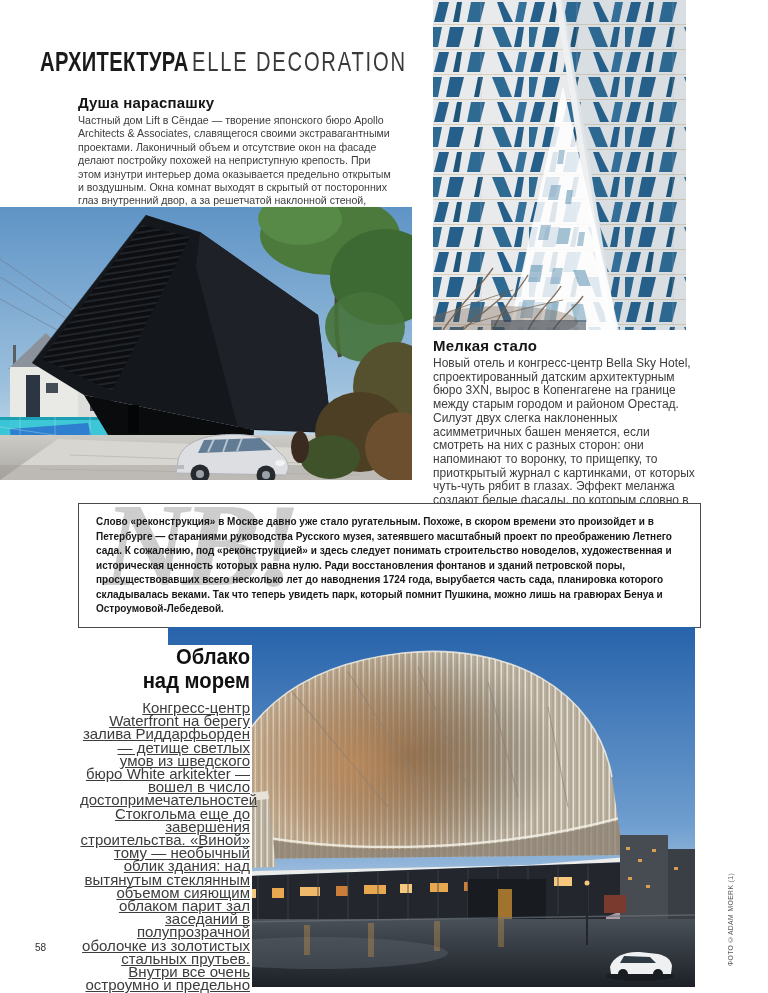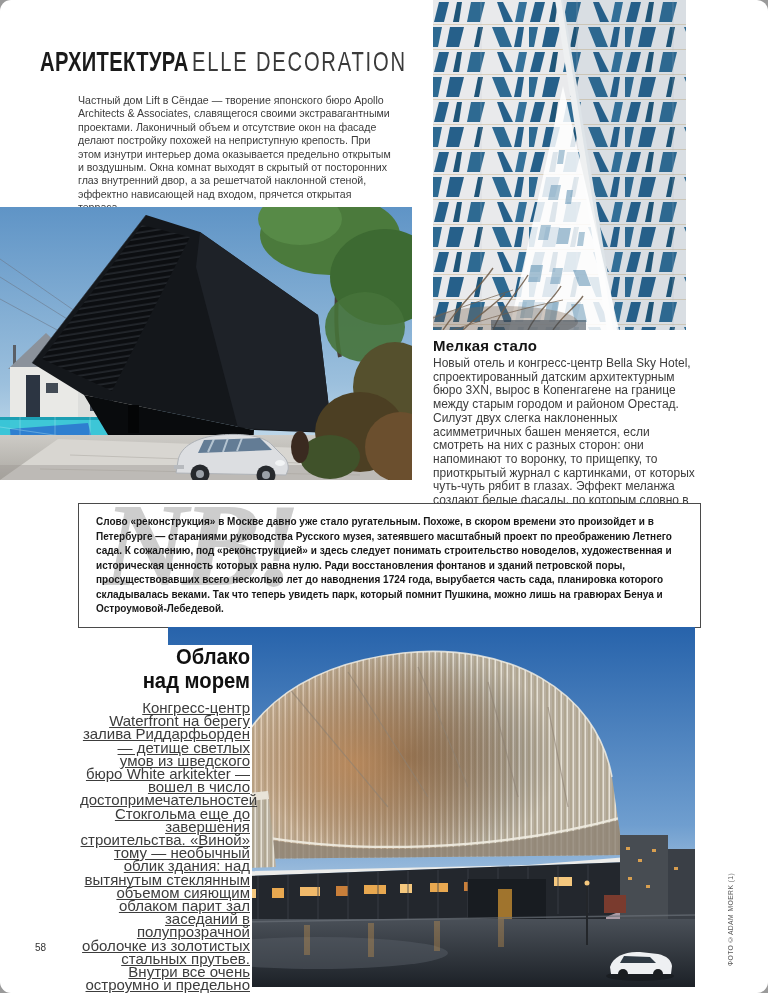--- a/index.html
+++ b/index.html
@@ -1,17 +1,17 @@
 <!DOCTYPE html>
 <html><head>
 <meta charset="utf-8">
 <style>
   html,body{margin:0;padding:0;background:#9a9a9a;}
   .page{position:relative;width:768px;height:993px;background:#ffffff;overflow:hidden;
-        font-family:"Liberation Sans","DejaVu Sans",sans-serif;border-radius:11px;}
+        font-family:"Liberation Sans","DejaVu Sans",sans-serif;}
   .abs{position:absolute;}
 
   
   .header{left:40px;top:46px;white-space:nowrap;}
   .hdr-inner{display:inline-block;transform:scaleX(.72);transform-origin:left center;}
   .hdr-bold{font-size:28px;font-weight:bold;color:#1a1a1a;letter-spacing:.5px;}
   .hdr-light{font-size:28px;font-weight:300;color:#3a3a3a;letter-spacing:2.5px;}
 
   
   .art-title{font-size:15px;font-weight:bold;color:#141414;margin:0 0 3px 0;letter-spacing:.2px;}
@@ -53,20 +53,21 @@
 <div class="page">
 
   <div class="abs header">
     <span class="hdr-inner">
       <span class="hdr-bold">АРХИТЕКТУРА</span>
       <span class="hdr-light">ELLE DECORATION</span>
     </span>
   </div>
 
   <div class="abs article-soul">
+    <h2 class="art-title">Душа нараспашку</h2>
     <p class="art-body">Частный дом Lift в Сёндае — творение японского бюро Apollo Architects &amp; Associates, славящегося своими экстравагантными проектами. Лаконичный объем и отсутствие окон на фасаде делают постройку похожей на неприступную крепость. При этом изнутри интерьер дома оказывается предельно открытым и воздушным. Окна комнат выходят в скрытый от посторонних глаз внутренний двор, а за решетчатой наклонной стеной, эффектно нависающей над входом, прячется открытая терраса.</p>
   </div>
 
   <div class="abs photo photo-lift">
     <svg width="412" height="273" viewBox="0 0 412 273">
       <defs>
         <linearGradient id="skyH" x1="0" y1="0" x2="0" y2="1">
           <stop offset="0" stop-color="#5f94c6"></stop>
             <stop offset=".65" stop-color="#9cc0dd"></stop>
             <stop offset="1" stop-color="#d9e9f3"></stop>

